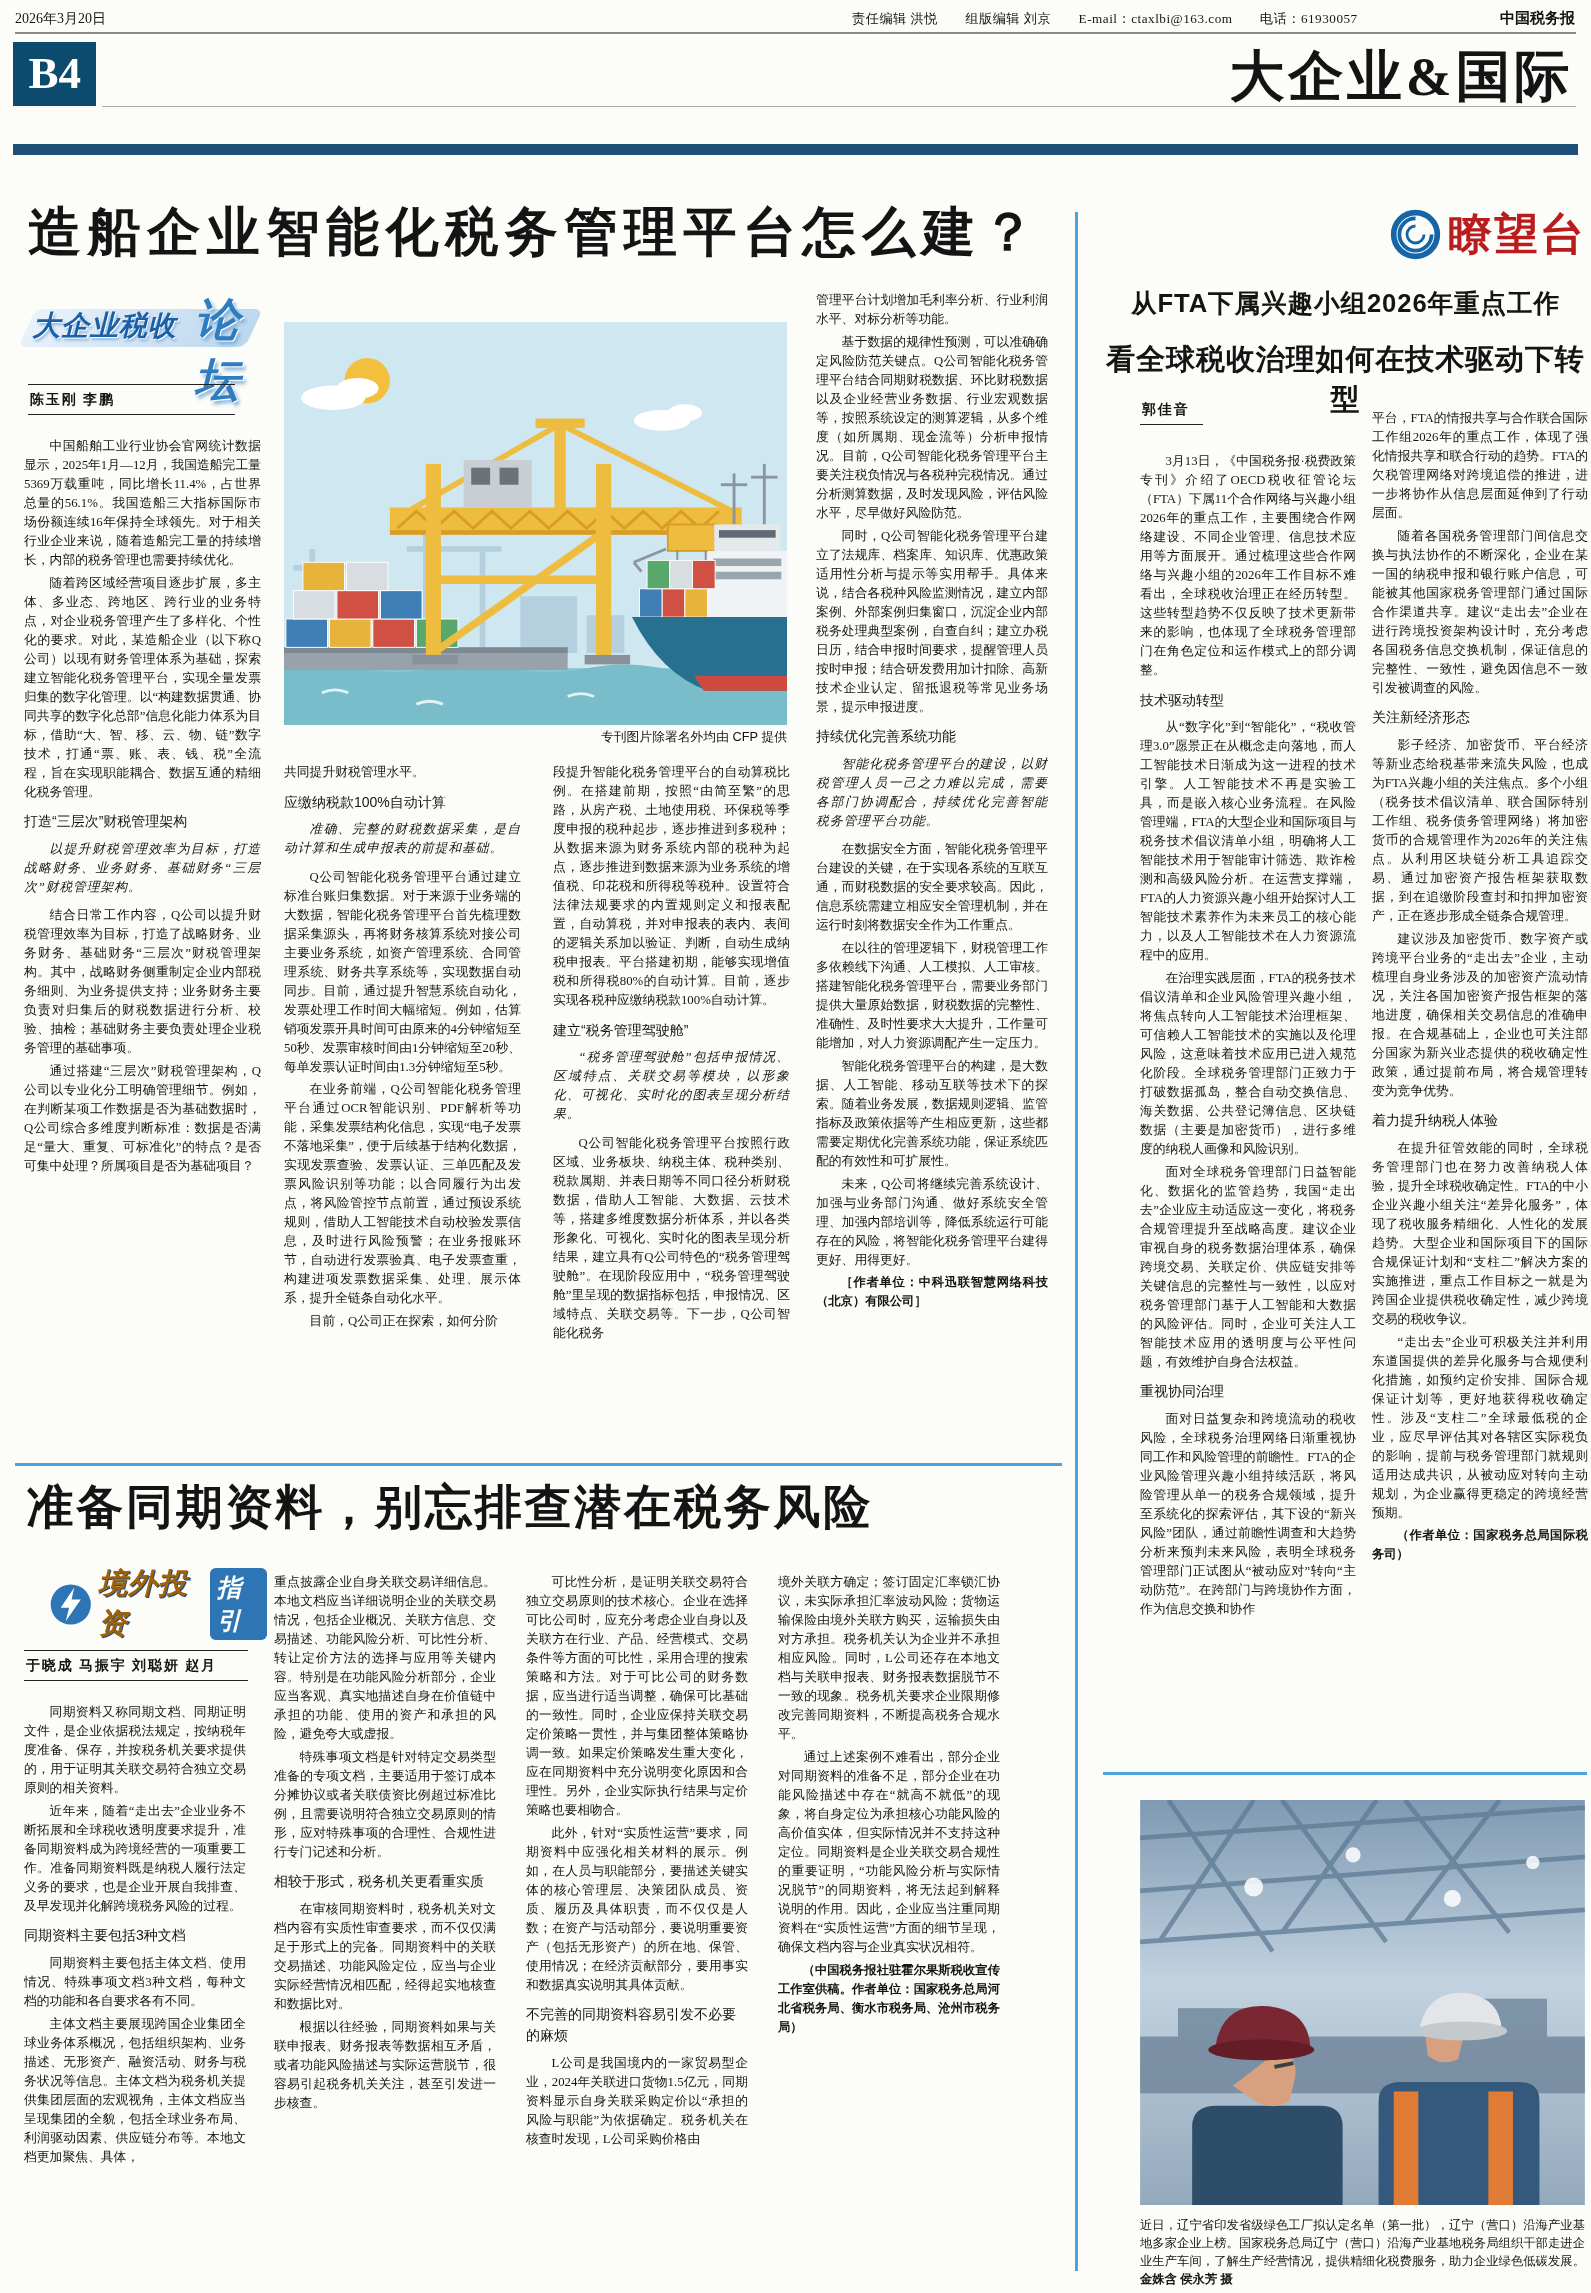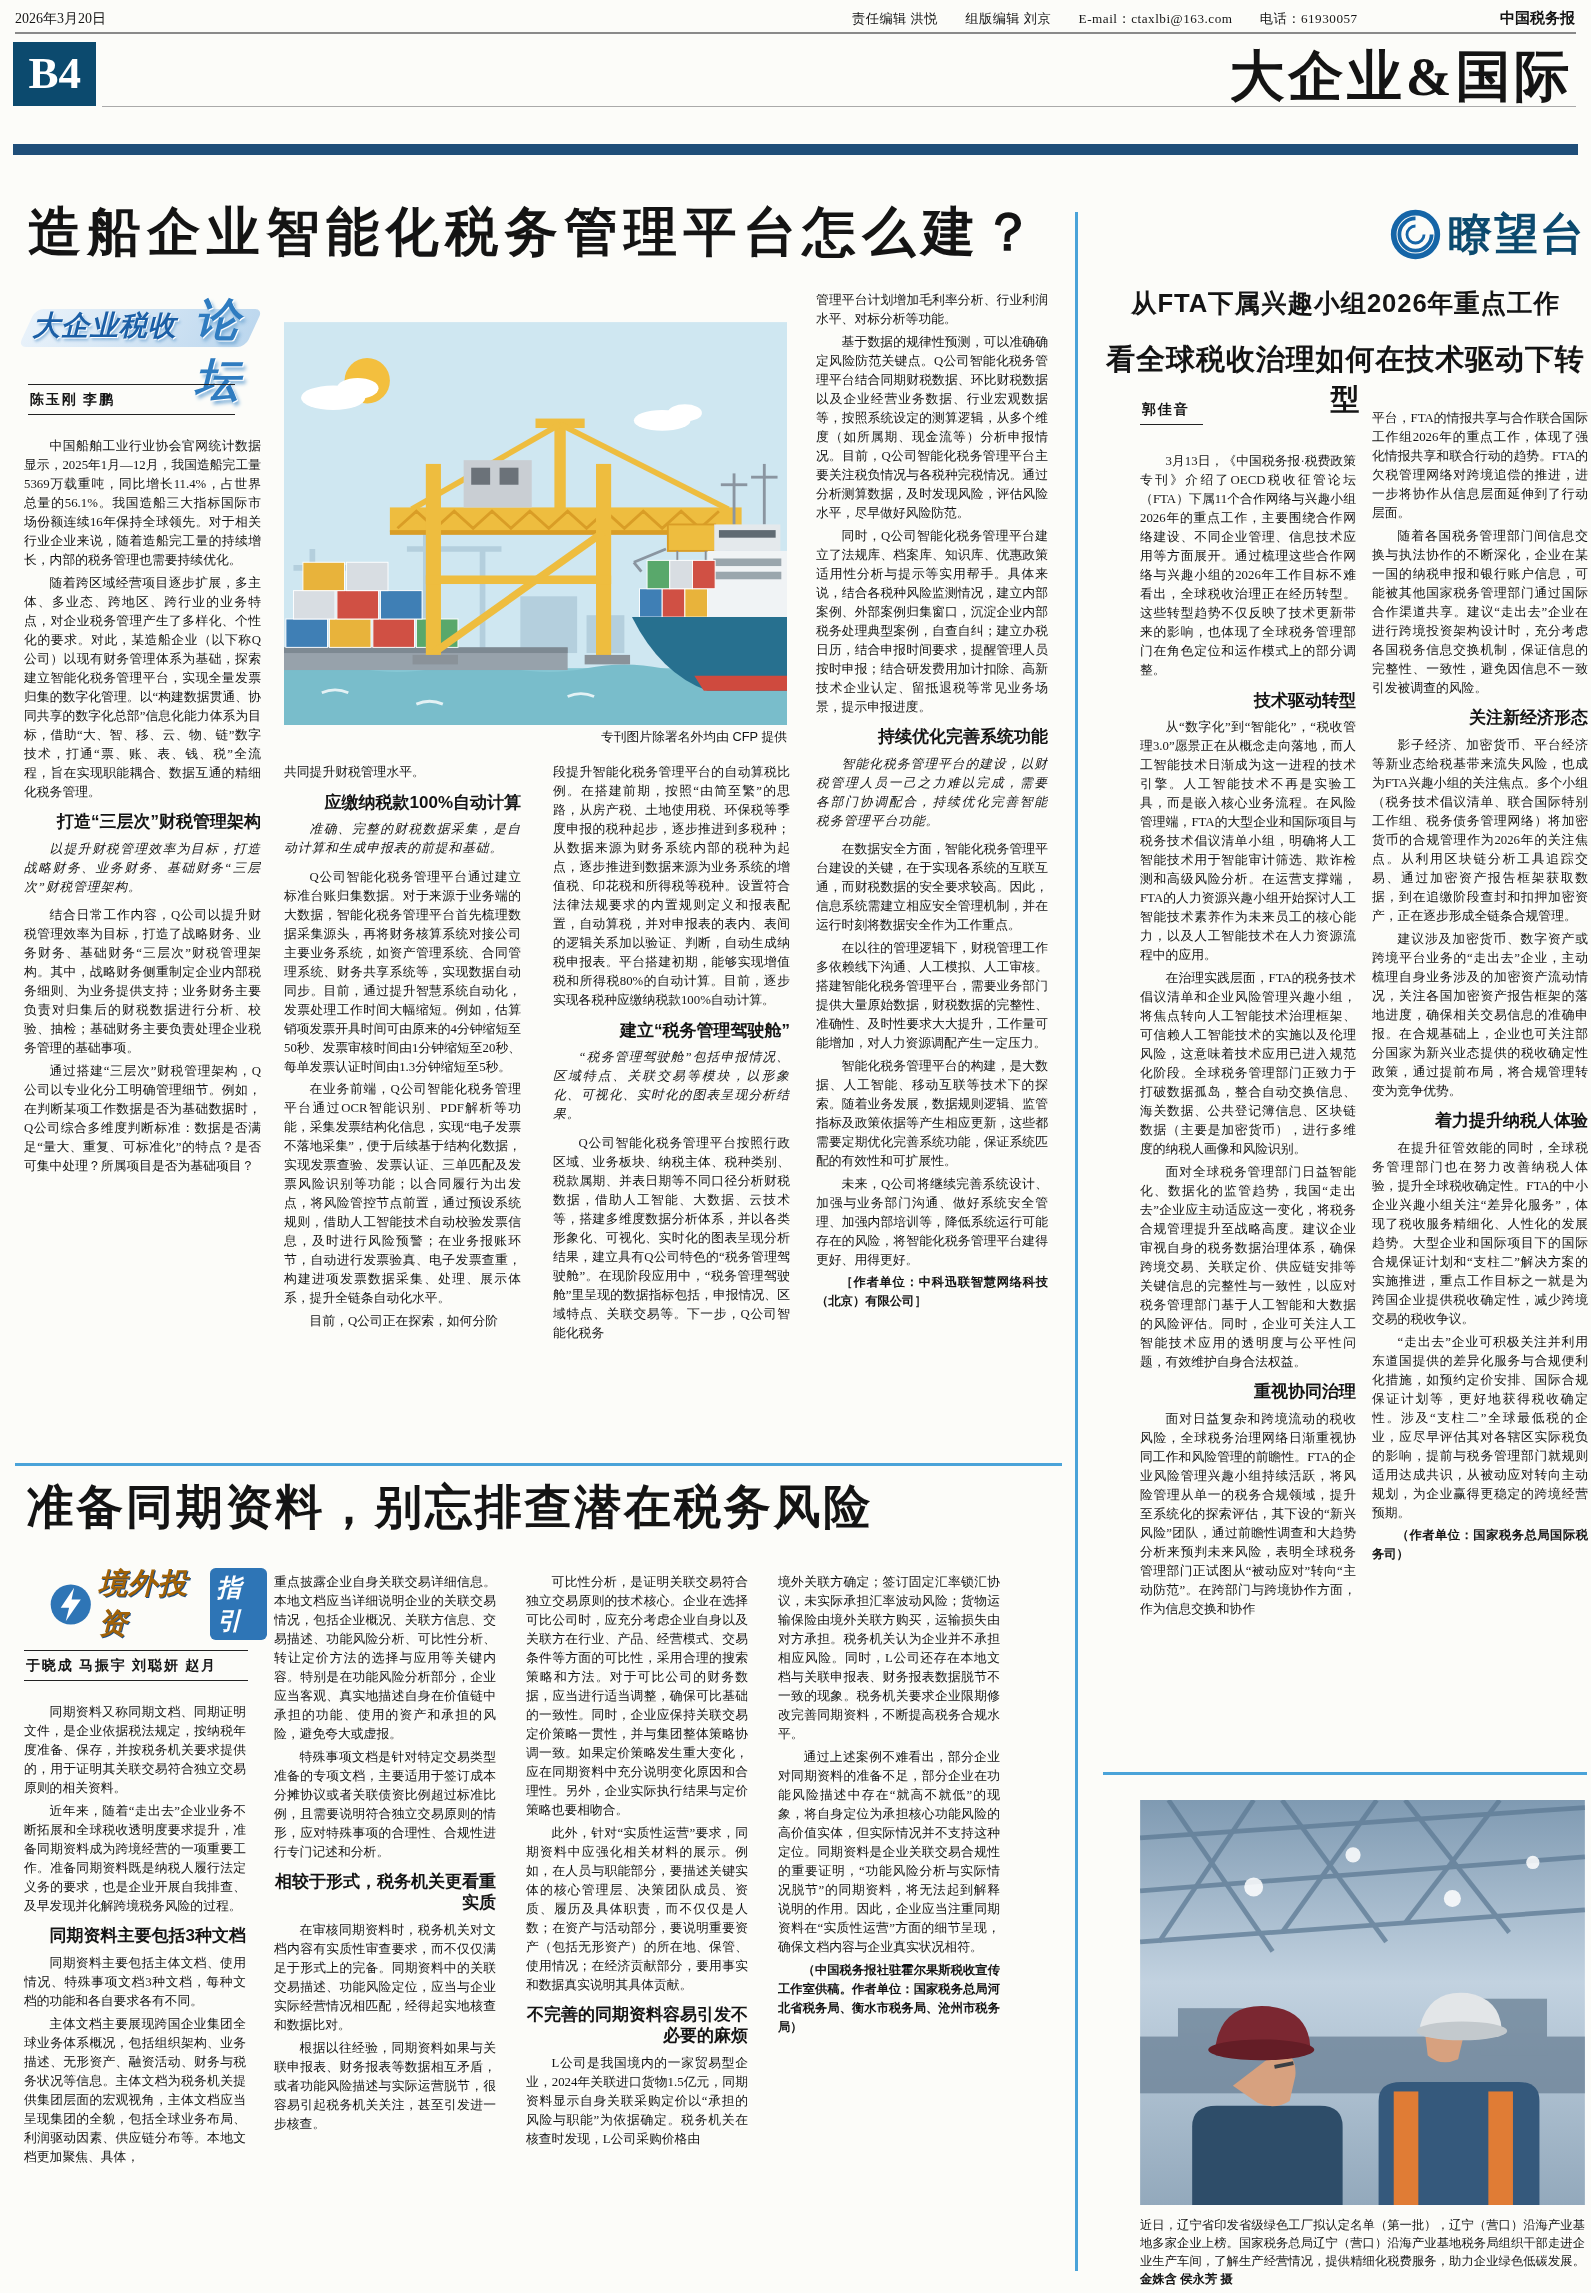--- a/index.html
+++ b/index.html
@@ -16,38 +16,38 @@
           font-size:45px;font-weight:bold;text-align:center;line-height:62px;font-family:"Liberation Serif",serif;}
   .section-title{top:40px;right:19px;font-size:55px;font-weight:bold;letter-spacing:3.8px;font-family:"Liberation Serif",serif;}
   
   .headline1{left:28px;top:197px;width:1032px;font-size:53px;font-weight:bold;letter-spacing:6.6px;white-space:nowrap;}
   .headline3{left:26.5px;top:1476px;width:1032px;font-size:47px;font-weight:bold;letter-spacing:2.8px;white-space:nowrap;}
   
   .col{position:absolute;overflow:hidden;text-align:justify;font-size:12.8px;line-height:19px;}
   .blk{margin:0 0 3.8px 0;}
   .blk.p{text-indent:2em;}
   .blk.cont{text-indent:0;}
-  .blk.h{font-family:"Liberation Sans","DejaVu Sans",sans-serif;font-weight:bold;text-align:right;
-         font-size:17px;line-height:21px;text-indent:0;margin:9.5px 0 7.6px 0;}
+  .blk.h{font-family:"Liberation Sans","DejaVu Sans",sans-serif;font-weight:normal;text-align:left;
+         font-size:14px;line-height:21px;text-indent:0;margin:9.5px 0 7.6px 0;}
   .blk.k{font-style:italic;text-indent:2em;letter-spacing:0.9px;margin:0 0 9.5px 0;}
   .blk.a{font-weight:bold;font-family:"Liberation Sans","DejaVu Sans",sans-serif;font-size:12.3px;text-indent:2em;}
   
   .authors{font-weight:bold;font-size:14px;border-top:1.9px solid #222;border-bottom:1.9px solid #222;
            padding:5.7px 1.9px;letter-spacing:1.9px;}
   .author-single{font-weight:bold;font-size:14px;border-bottom:1.9px solid #222;padding:0 13.2px 4.7px 1.9px;letter-spacing:1.9px;}
   
   .forum-logo{left:26.5px;top:284px;width:233px;height:83px;}
   .forum-swoosh{position:absolute;left:0;top:24.6px;width:227px;height:38px;background:linear-gradient(100deg,#e9f2fa,#bcd7ee);
                 transform:skewX(-25deg);border-radius:7.6px;}
   .forum-t1{position:absolute;left:5.7px;top:23px;font-family:"Liberation Sans",sans-serif;font-weight:900;font-style:italic;
             font-size:28px;color:#1b5fa6;text-shadow:0.9px 0.9px 0 #fff,1.9px 2.8px 2.8px #8db7dc;letter-spacing:0.9px;}
   .forum-t2{position:absolute;left:168px;top:5.7px;font-family:"Liberation Sans",sans-serif;font-weight:900;font-style:italic;
             font-size:45px;color:#2f7cc0;text-shadow:0.9px 0.9px 0 #fff,2.8px 3.8px 3.8px #7fb0d8;}
   .lookout-logo{left:1317px;top:204px;width:269px;height:61px;display:flex;align-items:center;justify-content:flex-end;gap:5.7px;}
-  .lookout-text{font-family:"Liberation Sans",sans-serif;font-weight:900;font-size:44px;color:#0c4a6e;letter-spacing:1.9px;}
+  .lookout-text{font-family:"Liberation Sans",sans-serif;font-weight:900;font-size:44px;color:#b91c1c;letter-spacing:1.9px;}
   .kicker2{left:1103px;top:286px;width:485px;text-align:center;font-family:"Liberation Sans",sans-serif;
            font-weight:bold;font-size:25.6px;letter-spacing:0.9px;}
   .title2{left:1103px;top:340px;width:485px;text-align:center;font-family:"Liberation Sans",sans-serif;
           font-weight:bold;font-size:29px;letter-spacing:0.9px;}
   .invest-logo{left:49px;top:1571px;width:218px;height:66px;display:flex;align-items:center;gap:5.7px;}
   .invest-t1{font-family:"Liberation Sans",sans-serif;font-weight:900;font-style:italic;font-size:29px;color:#a16207;
              text-shadow:0.9px 0.9px 0 #1a4c86;letter-spacing:0.9px;}
   .invest-t2{font-family:"Liberation Sans",sans-serif;font-weight:900;font-style:italic;font-size:24.6px;color:#fff;
              background:#2e75b6;border-radius:5.7px;padding:2.8px 6.6px;}
   

